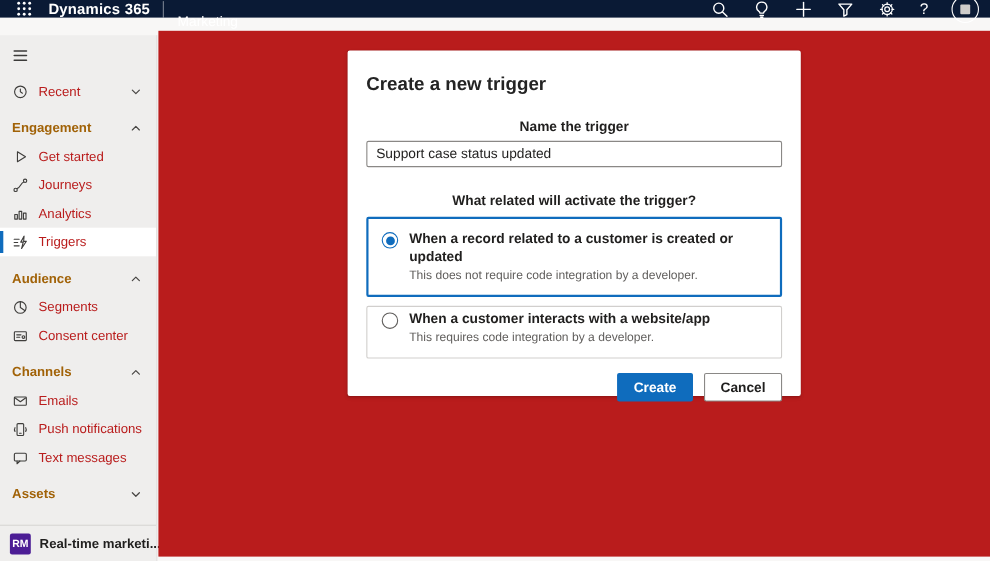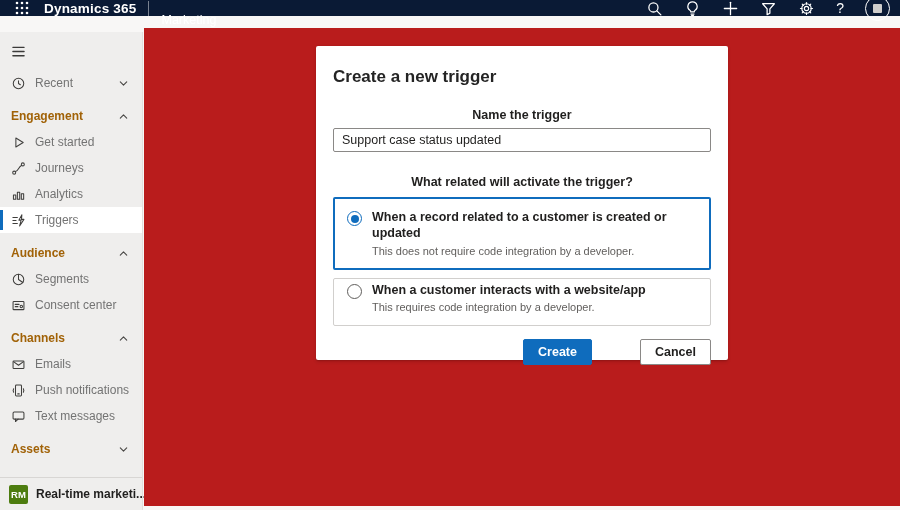--- a/index.html
+++ b/index.html
@@ -24,30 +24,30 @@
   
   .sidebar { position:absolute; top:32px; left:0; width:143px; height:478px;
     background:#efeeed; border-right:1px solid #e1dfdd; display:flex; flex-direction:column; }
   .hamburger { padding:12px 0 8px 11px; cursor:pointer; }
   .nav { flex:1 1 auto; overflow:hidden; }
   .nav-item, .nav-header { position:relative; height:26px; display:flex; align-items:center;
     padding-left:10px; cursor:pointer; }
   .nav-header { margin-top:7px; }
   .nicon { width:16px; height:16px; margin-right:9px; display:flex; align-items:center; justify-content:center; flex:0 0 16px; }
   .nicon svg { stroke:#3f3e3c; fill:none; stroke-width:1.1; stroke-linecap:round; stroke-linejoin:round; }
-  .nlabel { font-size:12px; color:#737373; white-space:nowrap; }
+  .nlabel { font-size:12px; color:#b91c1c; white-space:nowrap; }
   .nav-header .nlabel { font-weight:700; color:#a16207; margin-left:1px; }
   .chev { margin-left:auto; margin-right:13px; display:flex; }
   .chev svg { stroke:#484644; fill:none; stroke-width:1.2; stroke-linecap:round; stroke-linejoin:round; }
   .nav-item.selected { background:#ffffff; }
   .nav-item.selected::before { content:""; position:absolute; left:0; top:3px; bottom:3px; width:2.5px; background:#0f6cbd; }
 
   .area-switcher { height:33px; border-top:1px solid #d8d6d4; display:flex; align-items:center;
     padding-left:9px; cursor:pointer; background:#efeeed; }
-  .rm-badge { width:19px; height:19px; background:#4d7c0f; color:#fff; font-size:9.5px; font-weight:700;
+  .rm-badge { width:19px; height:19px; background:#4c1d95; color:#fff; font-size:9.5px; font-weight:700;
     border-radius:2px; display:flex; align-items:center; justify-content:center; flex:0 0 19px; }
   .area-label { font-size:12px; font-weight:700; color:#201f1e; margin-left:8px; white-space:nowrap; }
   .updown { margin-left:3px; display:flex; }
   .updown svg { stroke:#484644; fill:none; stroke-width:1.2; stroke-linecap:round; stroke-linejoin:round; }
 
   
   .main { position:absolute; top:28px; left:144px; width:831px; height:478px; background:#b91c1c; }
   .card { position:relative; margin:18px 0 0 172px; width:412px; height:314px; background:#fff;
     border-radius:2px; padding:21px 17px 0;
     box-shadow:0 0.3px 0.9px rgba(0,0,0,.10), 0 1.6px 3.6px rgba(0,0,0,.13); }
@@ -60,21 +60,21 @@
     display:flex; align-items:flex-start; padding:3px 12px 12px 13px; cursor:pointer; }
   .option.selected { border:2px solid #0f6cbd; padding:10px 11px 11px 12px; }
   .radio { width:15px; height:15px; border-radius:50%; border:1px solid #605e5c; background:#fff;
     margin:2px 10px 0 0; flex:0 0 15px; display:flex; align-items:center; justify-content:center; }
   .option.selected .radio { border-color:#0f6cbd; }
   .radio-dot { width:8px; height:8px; border-radius:50%; background:#0f6cbd; }
   .opt-title { font-size:12.5px; font-weight:700; color:#201f1e; line-height:1.3; }
   .opt-desc { font-size:11px; color:#605e5c; margin-top:3px; }
   .btn-row { display:flex; justify-content:flex-end; gap:10px; margin-top:13px; }
   .btn { font-family:"Liberation Sans", sans-serif; font-size:12.5px; font-weight:700; border-radius:2px;
-    padding:5px 14px; cursor:pointer;margin-left:38px; }
+    padding:5px 14px; cursor:pointer; }
   .btn-primary { background:#0f6cbd; color:#fff; border:1px solid #0f6cbd; }
   .btn-default { background:#fff; color:#201f1e; border:1px solid #8a8886; }
 </style>
 </head>
 <body>
 
 <div class="topbar">
   <div class="waffle-btn">
     <svg width="14" height="14" viewBox="0 0 14 14">
       <g fill="#fff" stroke="none">

